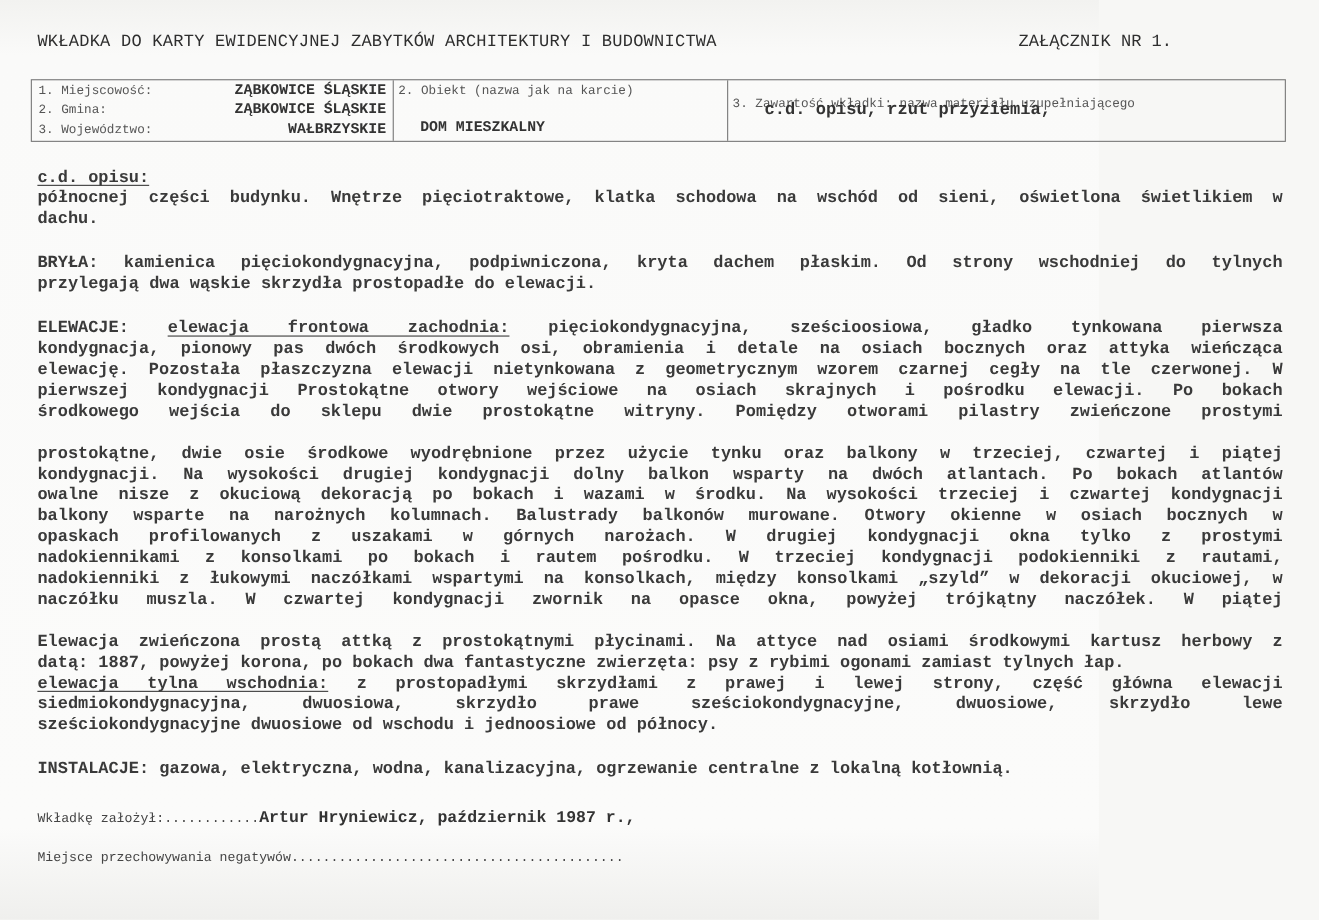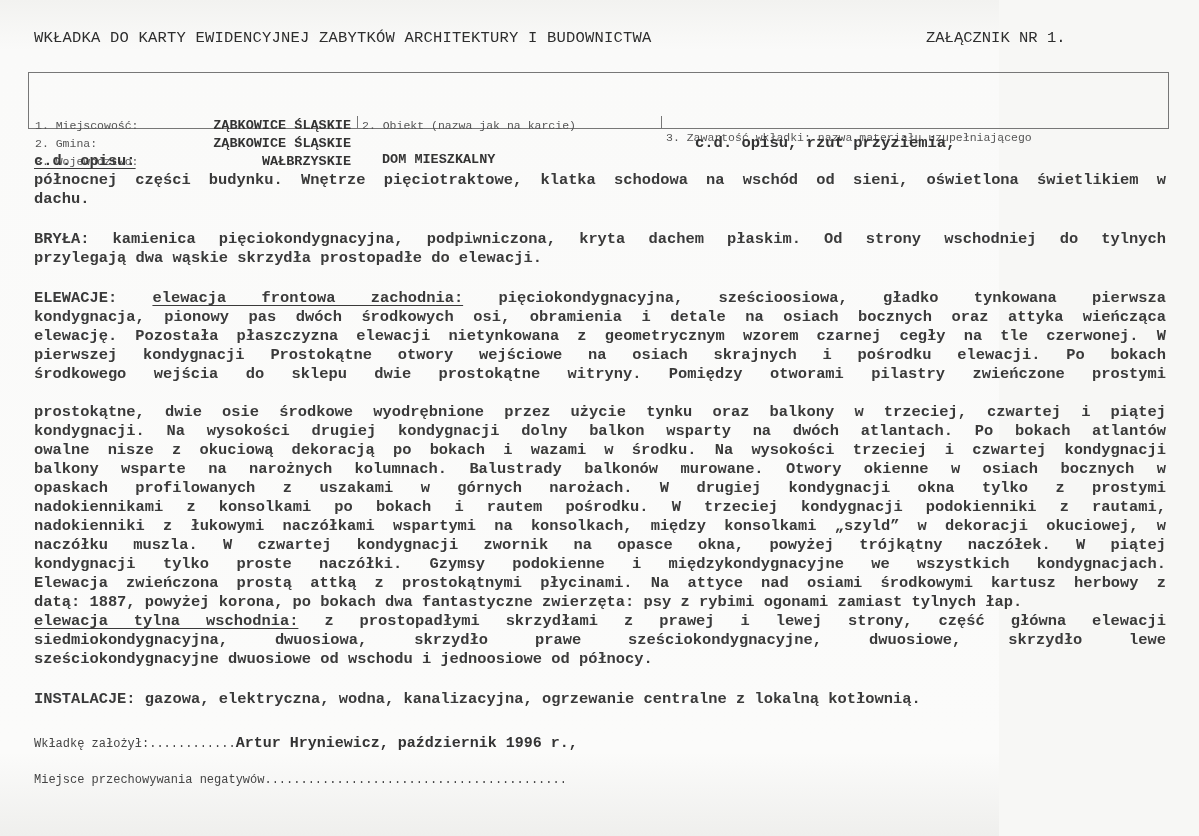--- a/index.html
+++ b/index.html
@@ -20,21 +20,21 @@
       white-space: nowrap;
     }
     .header-annex {
       position: absolute; left: 926px; top: 29px;
       font-size: 15.5px; color: #2e2e2e; white-space: nowrap;
     }
     .info-table {
       position: absolute; left: 28px; top: 72px; width: 1141px; height: 57px;
       border: 1px solid #777; box-sizing: border-box;
     }
-    .cell { position: absolute; top: 0; bottom: 0; margin-top: 43px; }
+    .cell { position: absolute; top: 0; bottom: 0; }
     .cell-1 { left: 0; width: 328px; border-right: 1px solid #777; }
     .cell-2 { left: 328px; width: 304px; border-right: 1px solid #777; }
     .cell-3 { left: 632px; right: 0; }
     .lbl { position: absolute; font-size: 11.5px; color: #555; white-space: nowrap; }
     .val { position: absolute; font-size: 13.5px; font-weight: bold; color: #333; white-space: nowrap; }
     .val-big { position: absolute; font-size: 15.5px; font-weight: bold; color: #333; white-space: nowrap; text-align: right; }
     .line {
       position: absolute; left: 34px; width: 1132px;
       font-size: 15.4px; font-weight: bold; color: #3a3a3a;
       white-space: nowrap; line-height: 19px; height: 19px;
@@ -89,25 +89,24 @@
   <div class="line" style="top:346px;">pierwszej kondygnacji Prostokątne otwory wejściowe na osiach skrajnych i pośrodku elewacji. Po bokach</div>
   <div class="line" style="top:365px;">środkowego wejścia do sklepu dwie prostokątne witryny. Pomiędzy otworami pilastry zwieńczone prostymi</div>
   <div class="line" style="top:403px;">prostokątne, dwie osie środkowe wyodrębnione przez użycie tynku oraz balkony w trzeciej, czwartej i piątej</div>
   <div class="line" style="top:422px;">kondygnacji. Na wysokości drugiej kondygnacji dolny balkon wsparty na dwóch atlantach. Po bokach atlantów</div>
   <div class="line" style="top:441px;">owalne nisze z okuciową dekoracją po bokach i wazami w środku. Na wysokości trzeciej i czwartej kondygnacji</div>
   <div class="line" style="top:460px;">balkony wsparte na narożnych kolumnach. Balustrady balkonów murowane. Otwory okienne w osiach bocznych w</div>
   <div class="line" style="top:479px;">opaskach profilowanych z uszakami w górnych narożach. W drugiej kondygnacji okna tylko z prostymi</div>
   <div class="line" style="top:498px;">nadokiennikami z konsolkami po bokach i rautem pośrodku. W trzeciej kondygnacji podokienniki z rautami,</div>
   <div class="line" style="top:517px;">nadokienniki z łukowymi naczółkami wspartymi na konsolkach, między konsolkami „szyld” w dekoracji okuciowej, w</div>
   <div class="line" style="top:536px;">naczółku muszla. W czwartej kondygnacji zwornik na opasce okna, powyżej trójkątny naczółek. W piątej</div>
-  <div class="line" style="top:555px;">kondygnacji tylko proste naczółki. Gzymsy podokienne i międzykondygnacyjne we wszystkich kondygnacjach.</div>
   <div class="line" style="top:574px;">Elewacja zwieńczona prostą attką z prostokątnymi płycinami. Na attyce nad osiami środkowymi kartusz herbowy z</div>
   <div class="line last" style="top:593px;">datą: 1887, powyżej korona, po bokach dwa fantastyczne zwierzęta: psy z rybimi ogonami zamiast tylnych łap.</div>
   <div class="line" style="top:612px;"><span class="u">elewacja tylna wschodnia:</span> <span>z prostopadłymi skrzydłami z prawej i lewej strony, część główna elewacji</span></div>
   <div class="line" style="top:631px;">siedmiokondygnacyjna, dwuosiowa, skrzydło prawe sześciokondygnacyjne, dwuosiowe, skrzydło lewe</div>
   <div class="line last" style="top:650px;">sześciokondygnacyjne dwuosiowe od wschodu i jednoosiowe od północy.</div>
 
   <div class="line last" style="top:690px;"><span>INSTALACJE:</span><span> gazowa, elektryczna, wodna, kanalizacyjna, ogrzewanie centralne z lokalną kotłownią.</span></div>
 
-  <div class="small" style="top:735px;"><span>Wkładkę założył:............</span><b>Artur Hryniewicz, październik 1996 r.,</b></div>
+  <div class="small" style="top:735px;"><span>Wkładkę założył:............</span><b>Artur Hryniewicz, październik 1987 r.,</b></div>
   <div class="small" style="top:773px;">Miejsce przechowywania negatywów..........................................</div>
 
 </div>
 
 </body></html>

